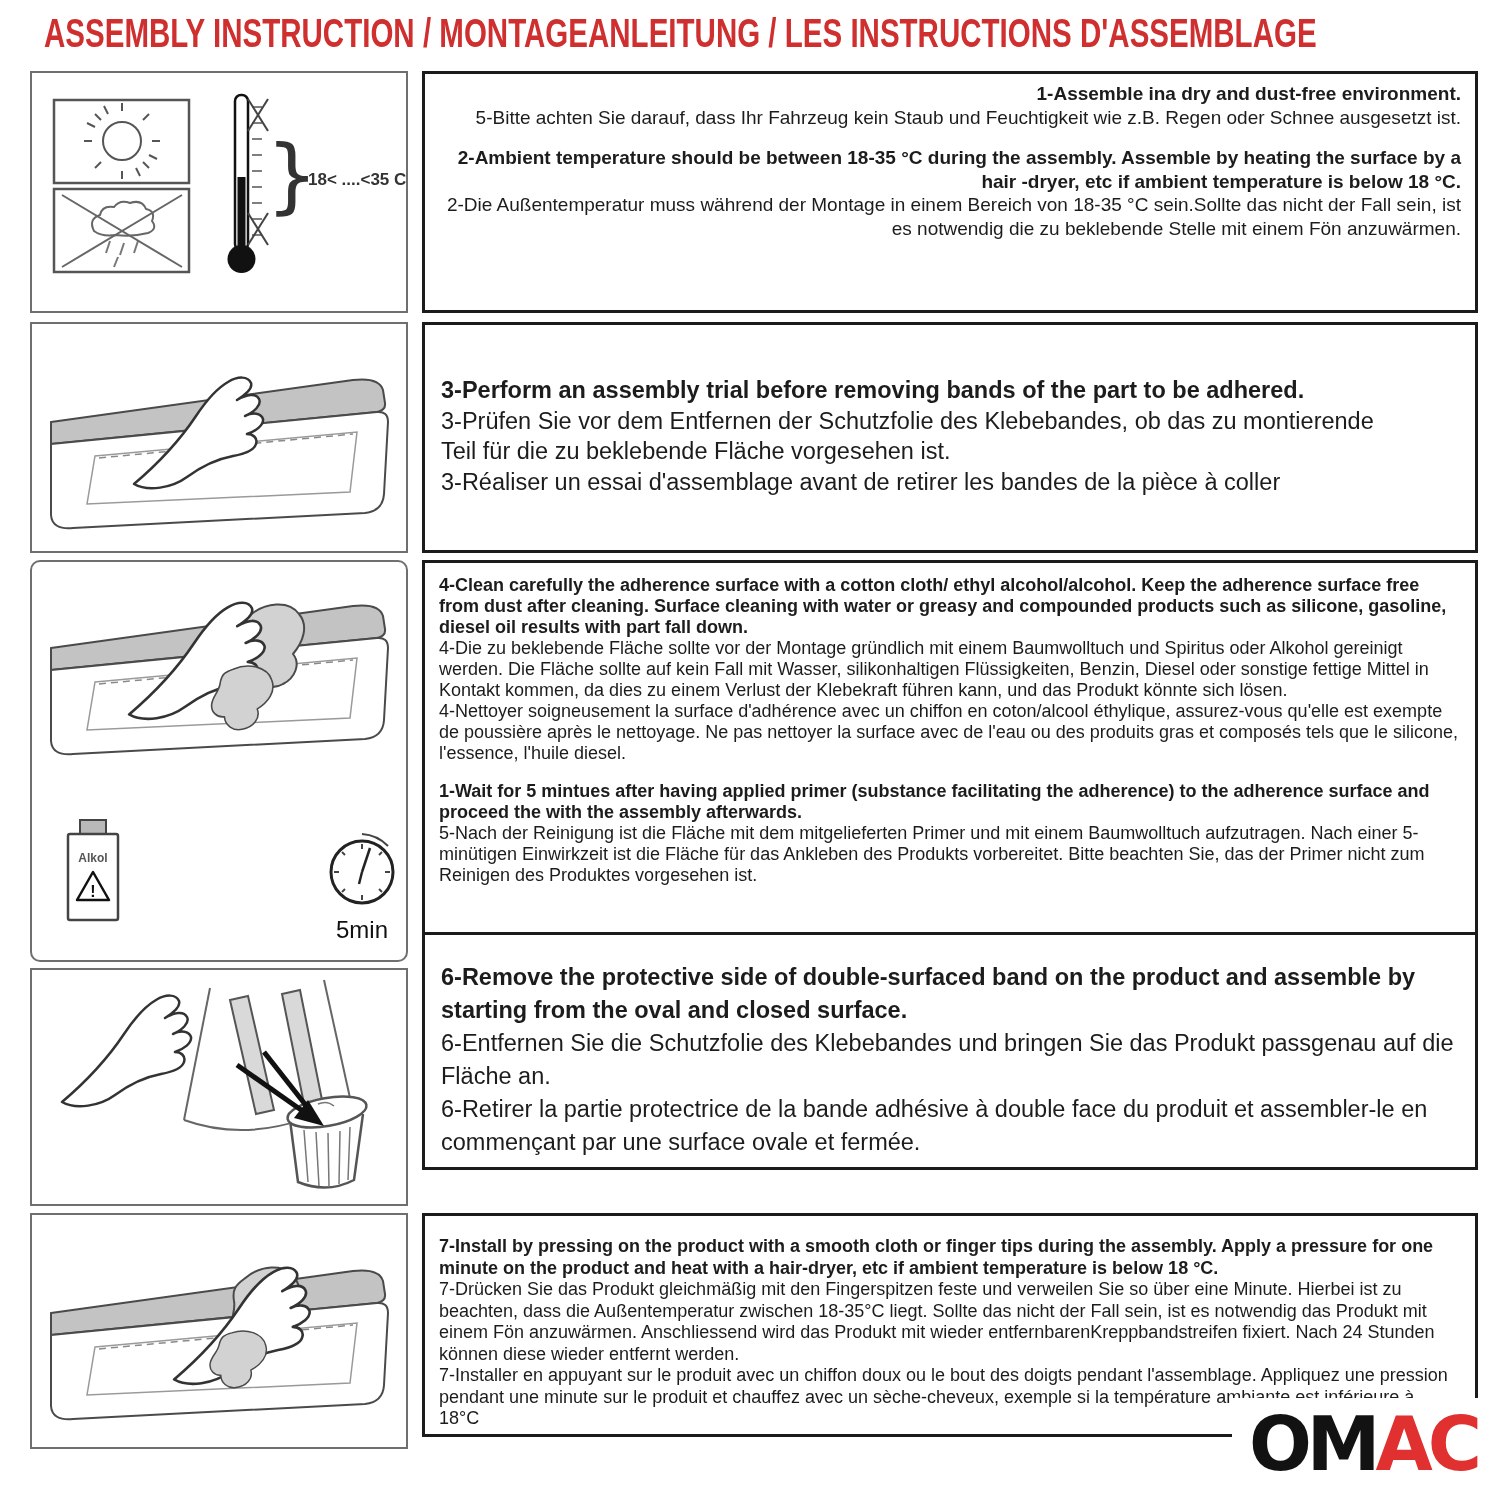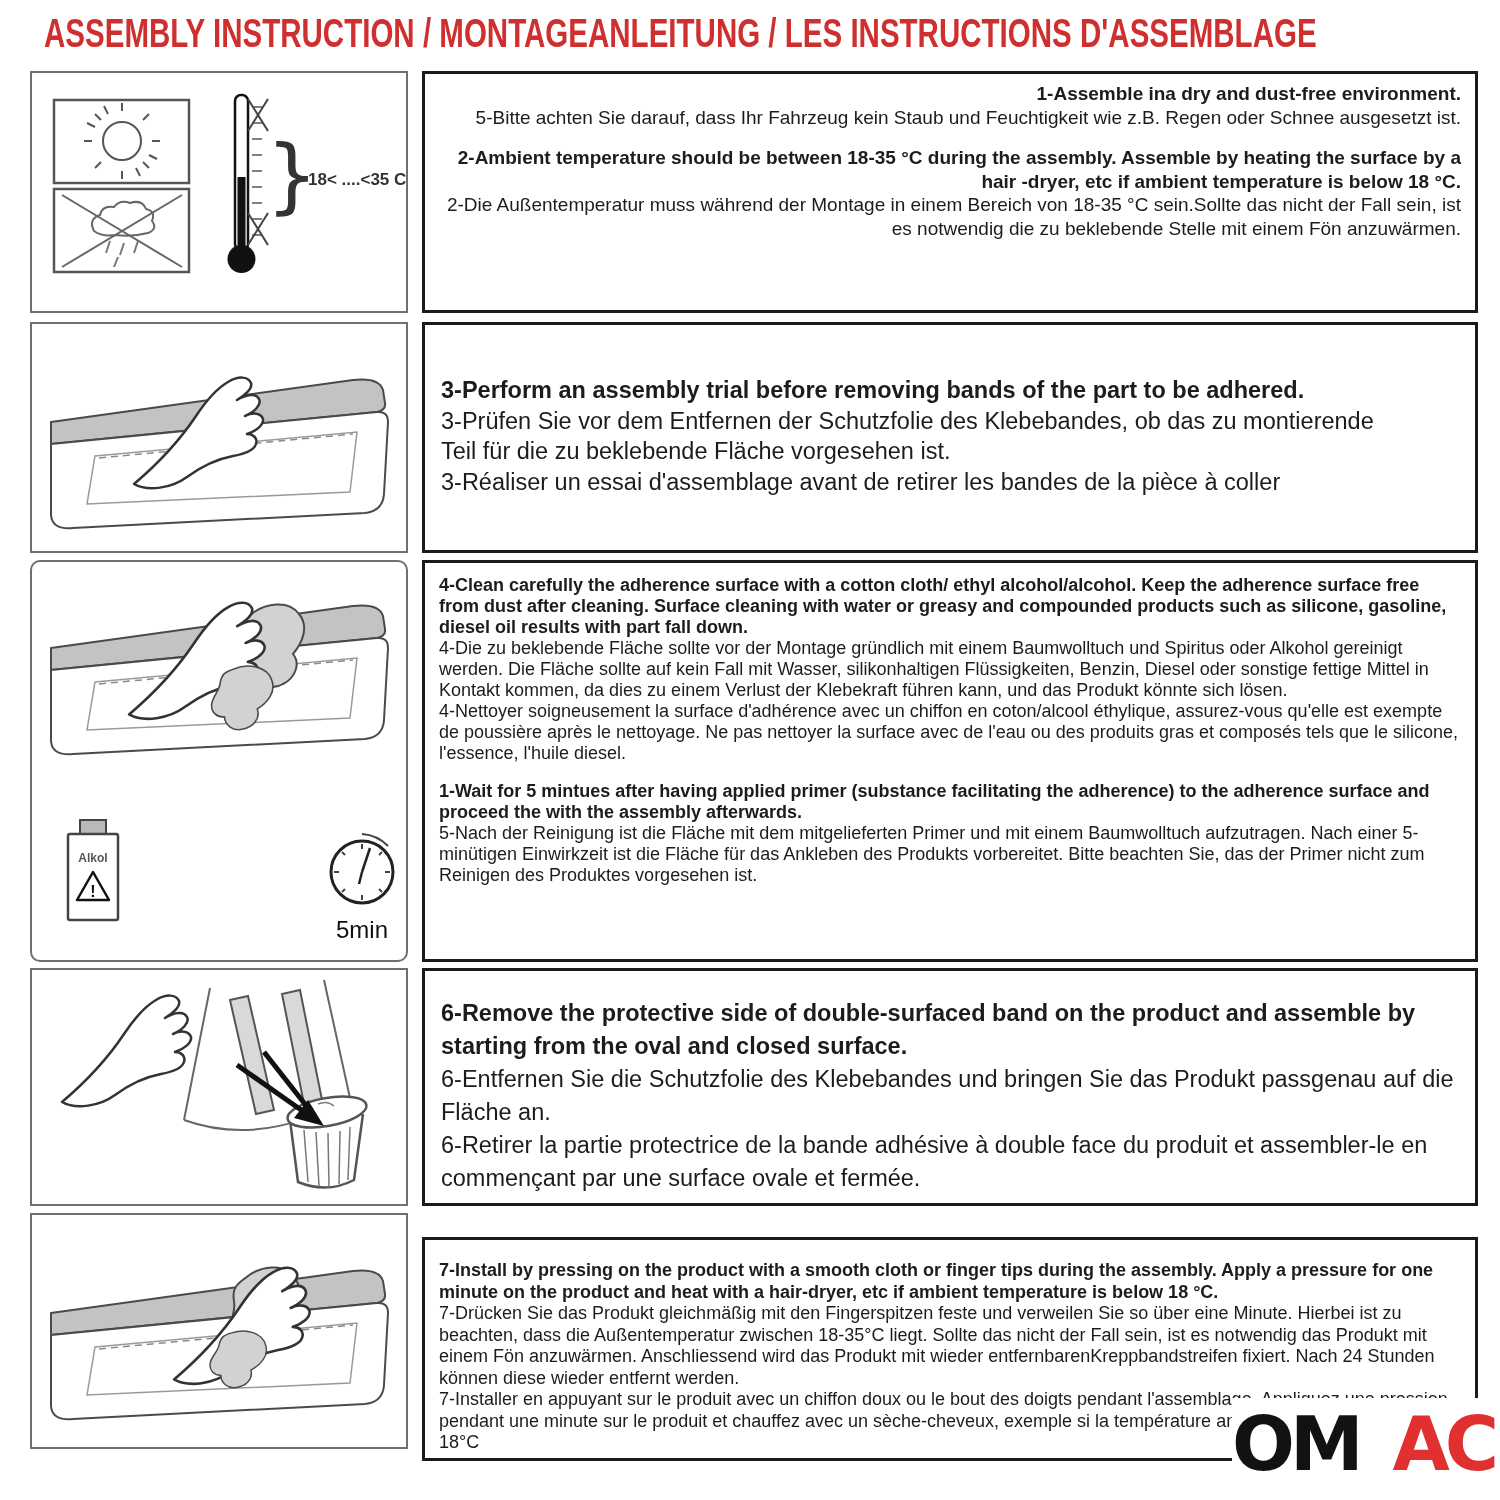--- a/index.html
+++ b/index.html
@@ -10,29 +10,29 @@
   .title{
     position:absolute;left:44px;top:10px;white-space:nowrap;
     font-size:41px;font-weight:bold;color:#cf2f2f;letter-spacing:0px;
     transform:scaleX(.72);transform-origin:left top;
   }
   .imgbox{position:absolute;left:30px;width:378px;background:#fff;border:2px solid #6f6f6f;box-sizing:border-box;}
   .textbox{position:absolute;left:422px;width:1056px;background:#fff;border:3px solid #1b1b1b;box-sizing:border-box;}
   .ib1{top:71px;height:242px;}  .tb1{top:71px;height:242px;font-size:19px;line-height:23.5px;padding:8px 14px 0;text-align:right;}
   .ib2{top:322px;height:231px;} .tb2{top:322px;height:231px;font-size:23.5px;line-height:30.5px;padding:50px 80px 0 16px;}
   .ib3{top:560px;height:402px;border-radius:10px;} .tb3{top:560px;height:402px;font-size:18px;line-height:21px;padding:12px 16px 7px 14px;}
-  .ib4{top:968px;height:238px;} .tb4{top:968px;height:238px;font-size:23.5px;line-height:33px;padding:26px 20px 0 16px;}
-  .ib5{top:1213px;height:236px;}.tb5{top:1213px;height:224px;font-size:18px;line-height:21.5px;padding:20px 24px 0 14px;margin-top:24px;}
+  .ib4{top:968px;height:238px;} .tb4{top:932px;height:238px;font-size:23.5px;line-height:33px;padding:26px 20px 0 16px;}
+  .ib5{top:1213px;height:236px;}.tb5{top:1213px;height:224px;font-size:18px;line-height:21.5px;padding:20px 24px 0 14px;}
   p{margin:0;}
   .b{font-weight:bold;}
   .gap{margin-top:17px;}
   svg{display:block;}
   .logo{
     position:absolute;left:1232px;top:1398px;width:268px;height:92px;background:#fff;z-index:5;
-    display:flex;align-items:center;justify-content:space-between;
+    display:flex;align-items:center;justify-content:center;
     font-family:"DejaVu Sans", sans-serif;font-weight:bold;font-size:74px;letter-spacing:-5px;
     transform-origin:right center;
   }
   .logo .blk{color:#121212;} .logo .red{color:#e03030;padding-right:6px;}
 </style>
 </head>
 <body>
 
 <svg width="0" height="0" style="position:absolute" aria-hidden="true">
   <defs>

